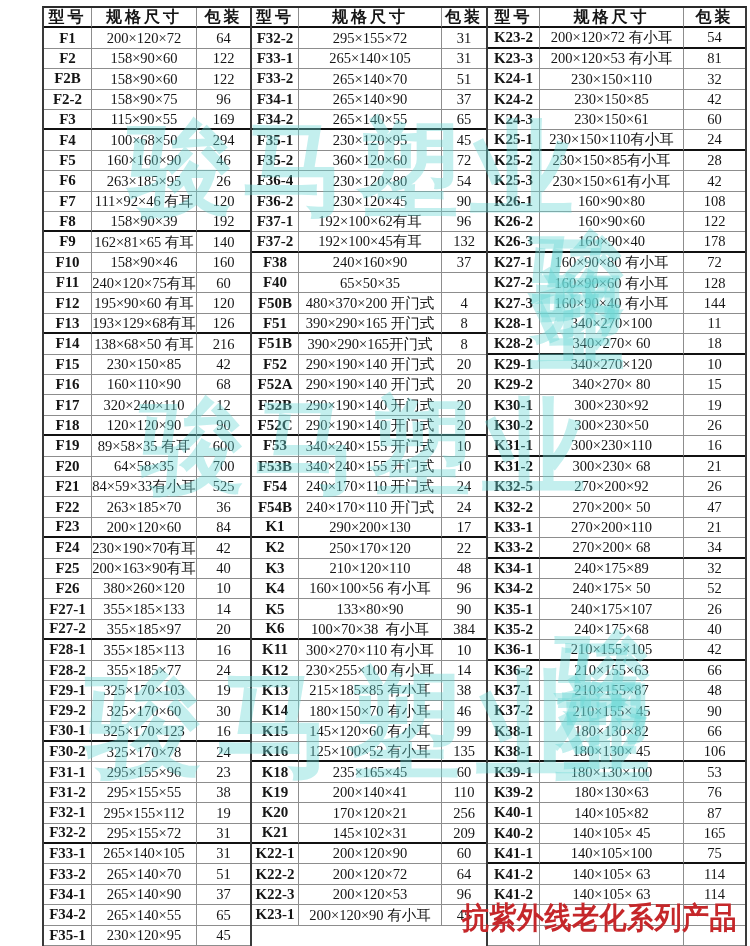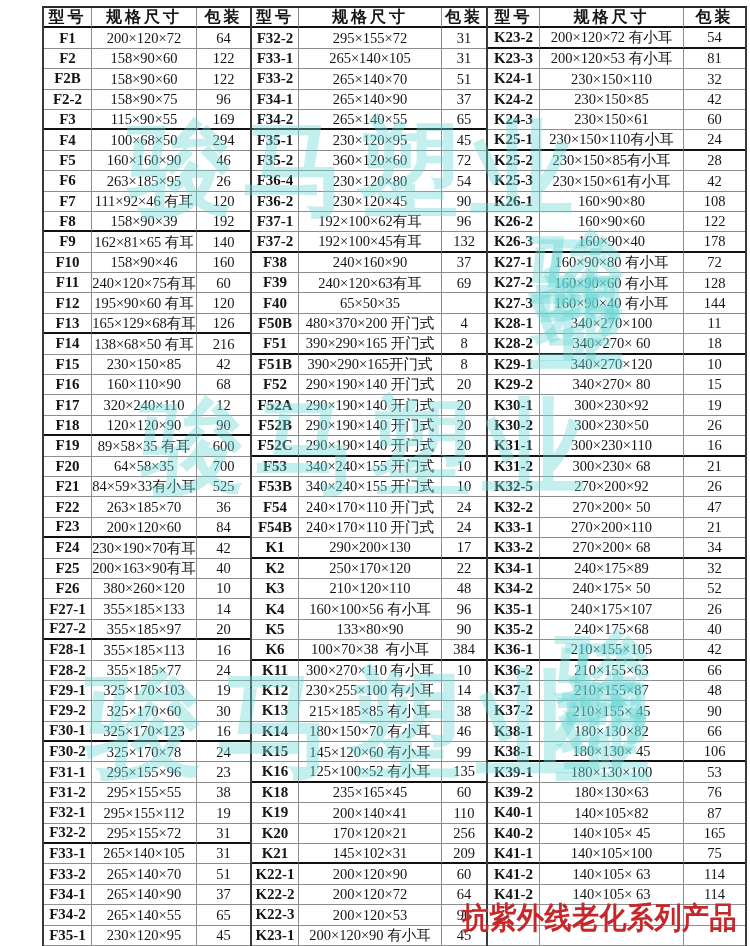--- a/index.html
+++ b/index.html
@@ -118,21 +118,21 @@
           <div class="cell c1">240×120×75有耳</div>
           <div class="cell c2">60</div>
         </div>
         <div class="row">
           <div class="cell c0">F12</div>
           <div class="cell c1">195×90×60 有耳</div>
           <div class="cell c2">120</div>
         </div>
         <div class="row thick">
           <div class="cell c0">F13</div>
-          <div class="cell c1">165×129×68有耳</div>
+          <div class="cell c1">193×129×68有耳</div>
           <div class="cell c2">126</div>
         </div>
         <div class="row">
           <div class="cell c0">F14</div>
           <div class="cell c1">138×68×50 有耳</div>
           <div class="cell c2">216</div>
         </div>
         <div class="row">
           <div class="cell c0">F15</div>
           <div class="cell c1">230×150×85</div>
@@ -337,25 +337,20 @@
         </div>
         <div class="row thick">
           <div class="cell c0">F37-2</div>
           <div class="cell c1">192×100×45有耳</div>
           <div class="cell c2">132</div>
         </div>
         <div class="row">
           <div class="cell c0">F38</div>
           <div class="cell c1">240×160×90</div>
           <div class="cell c2">37</div>
-        </div>
-        <div class="row">
-          <div class="cell c0">F39</div>
-          <div class="cell c1">240×120×63有耳</div>
-          <div class="cell c2">69</div>
         </div>
         <div class="row">
           <div class="cell c0">F40</div>
           <div class="cell c1">65×50×35</div>
           <div class="cell c2"></div>
         </div>
         <div class="row">
           <div class="cell c0">F50B</div>
           <div class="cell c1">480×370×200 开门式</div>
           <div class="cell c2">4</div>

